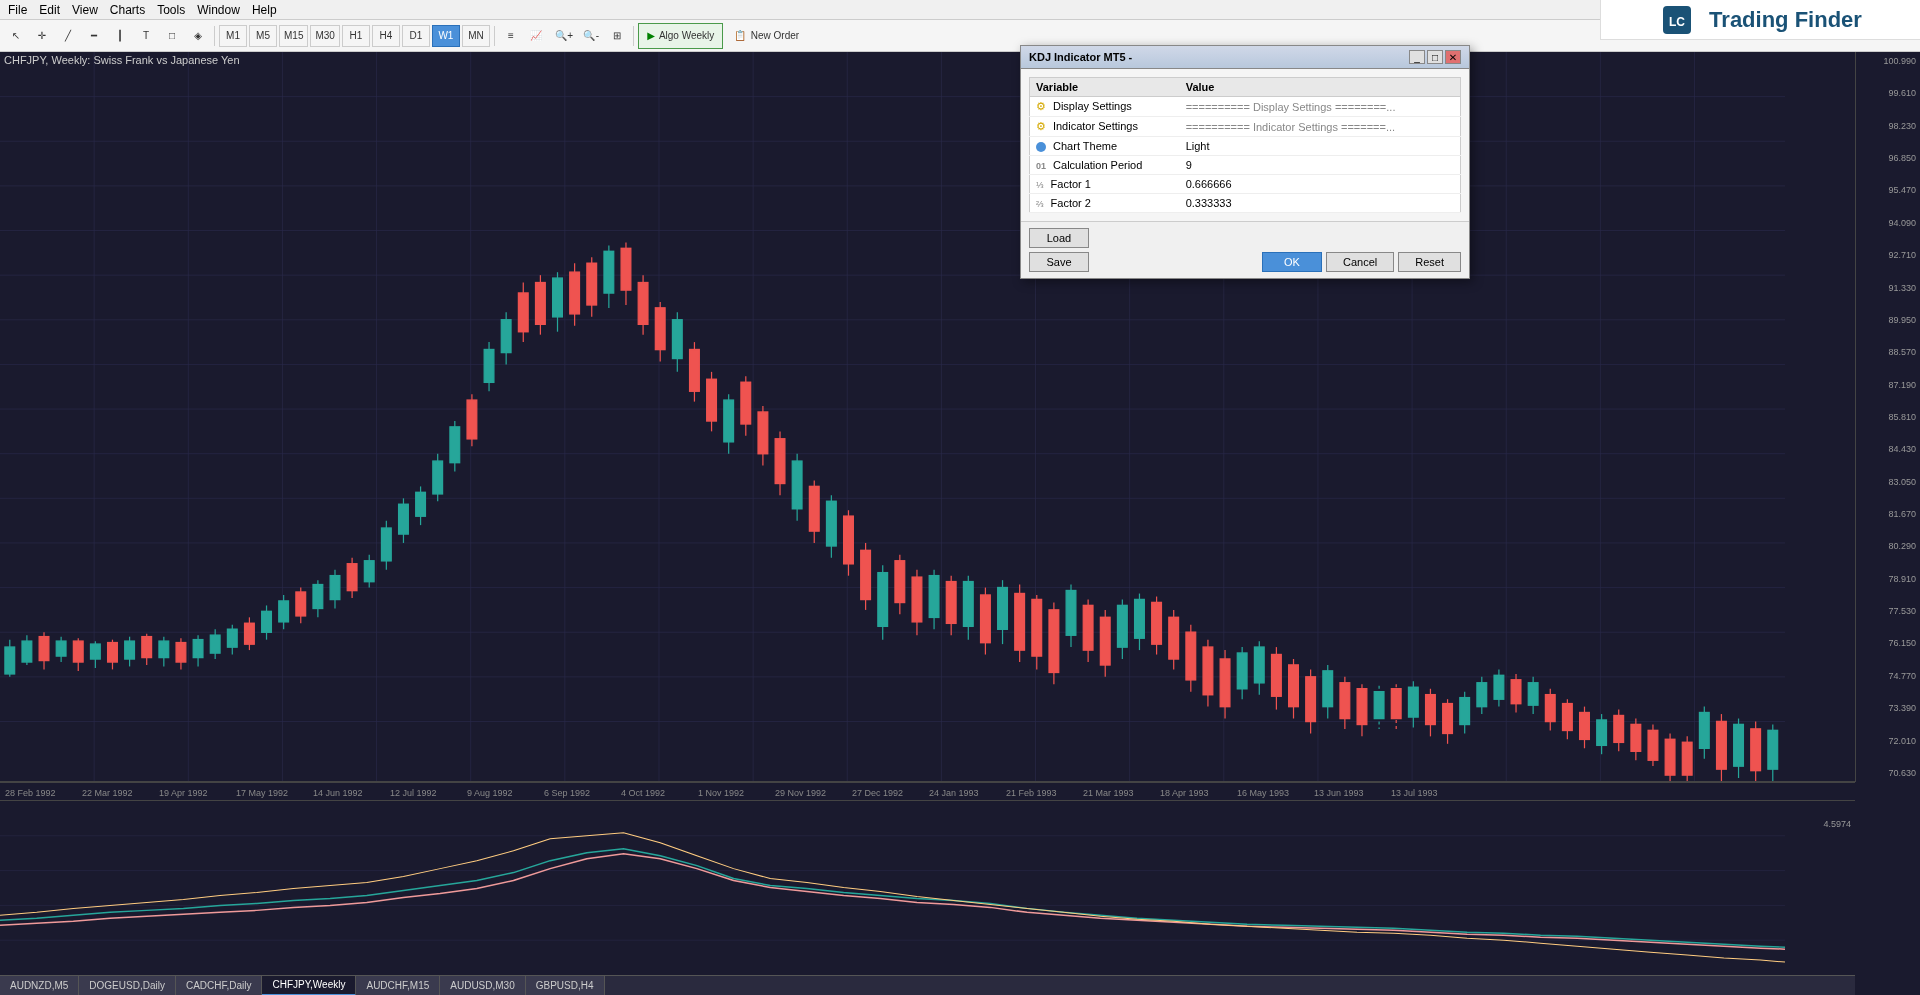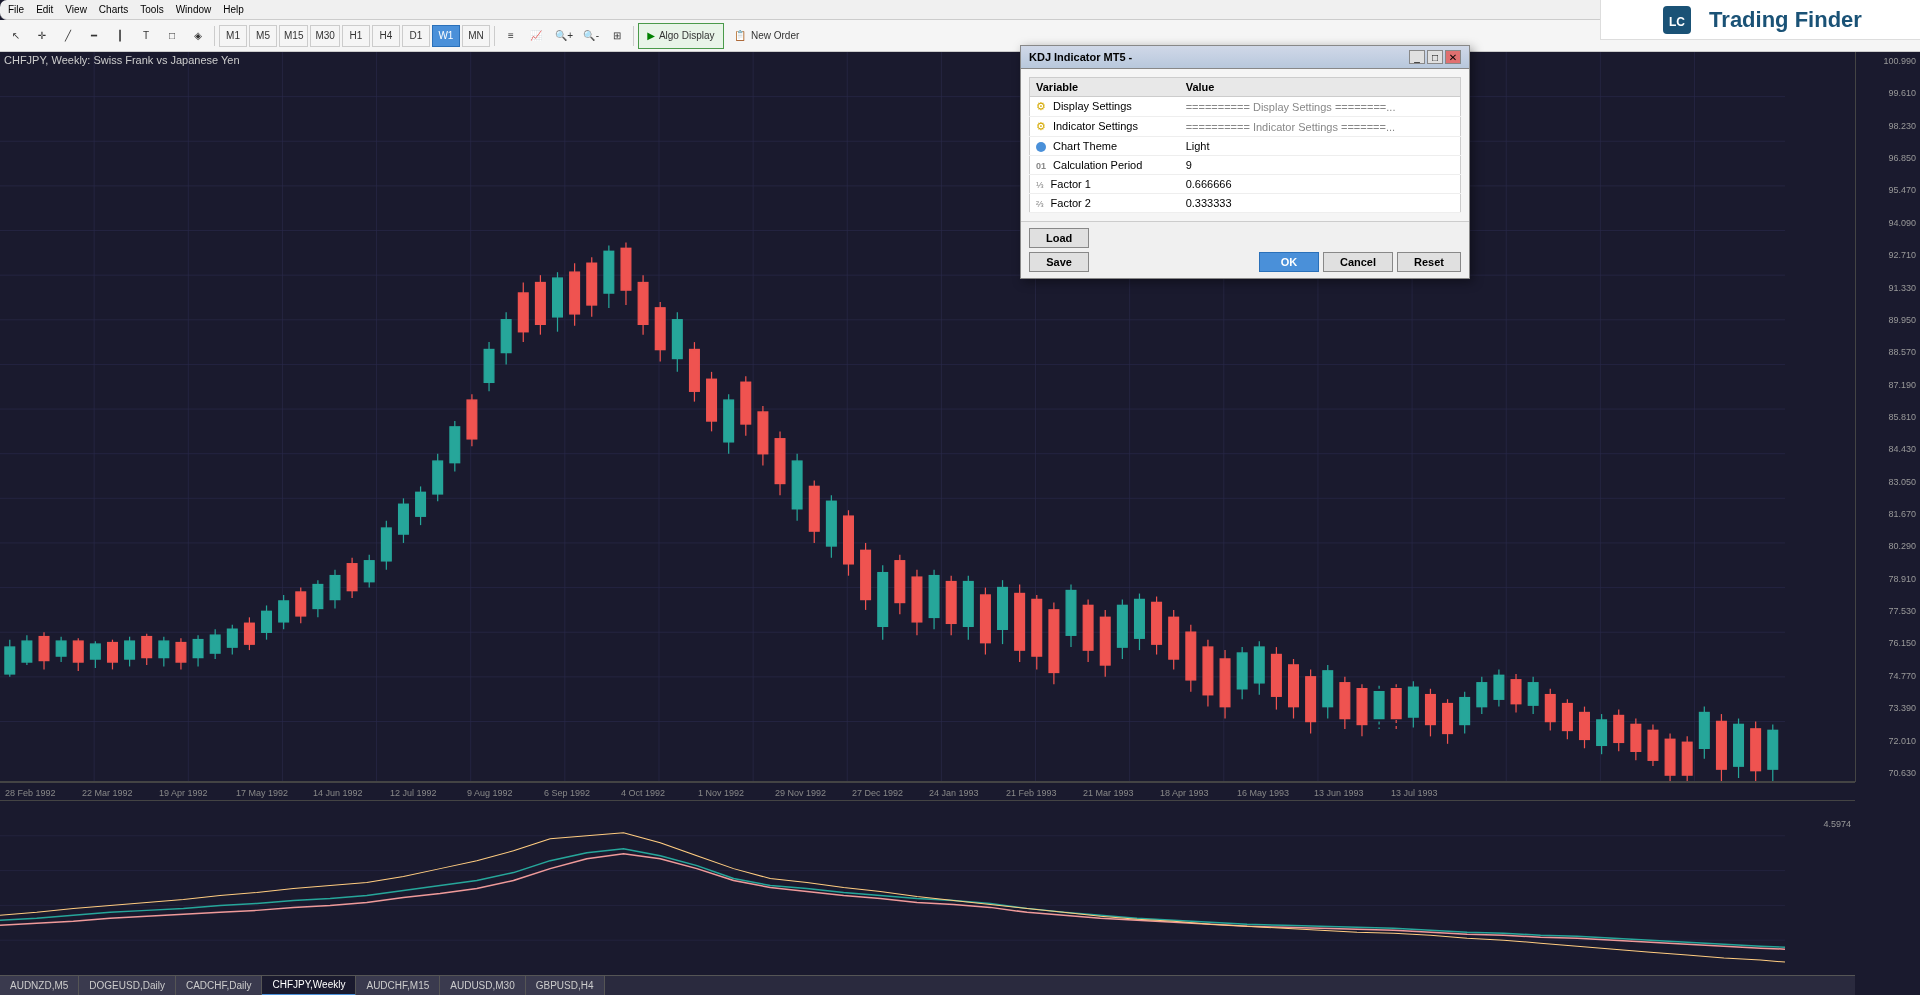--- a/index.html
+++ b/index.html
@@ -7,23 +7,22 @@
 
     
     #menu-bar {
       height: 20px;
       background: #f0f0f0;
       display: flex;
       align-items: center;
       padding: 0 8px;
       gap: 12px;
       border-bottom: 1px solid #ccc;
-      font-size: 10px;
+      font-size: 12px;
       color: #000;
-      border-radius: 7px;
     }
     #menu-bar span { cursor: pointer; }
 
     
     #toolbar {
       height: 32px;
       background: #f5f5f5;
       display: flex;
       align-items: center;
       padding: 0 4px;
@@ -230,21 +229,20 @@
     .save-load-btns { display: flex; flex-direction: column; gap: 4px; }
     .ok-cancel-btns { display: flex; gap: 4px; align-items: flex-end; }
 
     .dlg-btn {
       padding: 3px 16px;
       background: #e0e0e0;
       border: 1px solid #888;
       cursor: pointer;
       font-size: 11px;
       min-width: 60px;
-      font-weight: bold;
     }
     .dlg-btn.primary { background: #4a90d9; color: white; border-color: #2a70b9; }
 
     
     #candles-svg {
       position: absolute;
       top: 0; left: 0;
       width: calc(100% - 70px);
       height: 100%;
     }
@@ -368,21 +366,21 @@
   <div class="tb-separator"></div>
   <button class="tb-btn" title="Chart type">≡</button>
   <button class="tb-btn" title="Indicators">📈</button>
   <button class="tb-btn" title="Zoom in">🔍+</button>
   <button class="tb-btn" title="Zoom out">🔍-</button>
   <button class="tb-btn" title="Grid">⊞</button>
 
   <div class="tb-separator"></div>
   <button class="tb-btn" style="background:#e8f4e8; border:1px solid #4a9a4a; padding:0 8px;">
     <span style="color:green;">▶</span>
-    <span style="margin-left:4px;">Algo Display</span>
+    <span style="margin-left:4px;">Algo Weekly</span>
   </button>
   <button class="tb-btn" style="padding:0 8px;">
     <span>📋</span>
     <span style="margin-left:4px;">New Order</span>
   </button>
 </div>
 
 <div id="main" style="height: calc(995px - 52px);">
 
   <div id="chart-container">

